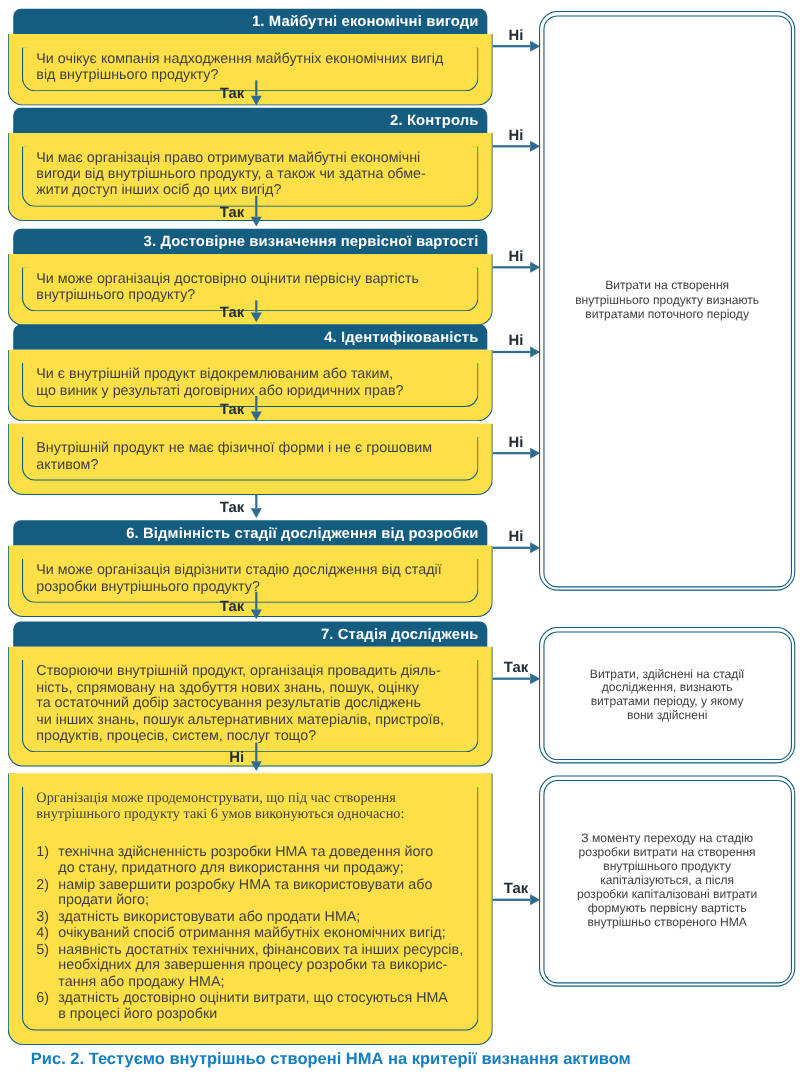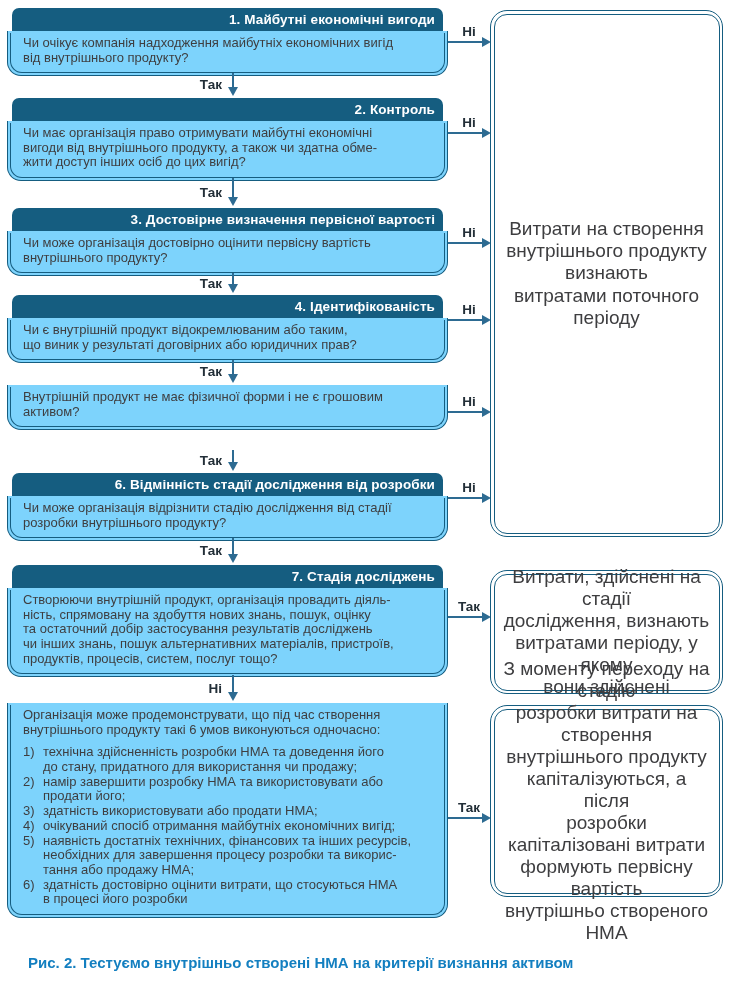--- a/index.html
+++ b/index.html
@@ -10,27 +10,27 @@
   body{font-family:"Liberation Sans", sans-serif; color:var(--text);}
   .page{position:relative; width:730px; height:985px; background:#fff; overflow:hidden;}
 
   
   .step{position:absolute; left:7px; width:441px;}
   .step-header{
     margin:0 5px; background:var(--dark); color:#fff; font-weight:bold;
     font-size:13.5px; text-align:right; padding:4px 8px 4px;
     border-radius:7px 7px 0 0; letter-spacing:.1px;
   }
-  .step-body{border:1.5px solid var(--dark); border-top:none; border-radius:0 0 14px 14px; padding:2px; background:#7dd3fc;}
+  .step-body{border:1.5px solid var(--dark); border-top:none; border-radius:0 0 14px 14px; padding:12px; background:#fde047;}
   .step-inner{
     border:1.5px solid var(--dark); border-top:none; border-radius:0 0 12px 12px;
     padding:3px 6px 7px 12px; font-size:13px; line-height:1.13; white-space:pre-line;
   }
   .step-inner.container{white-space:normal;}
-  .b8-intro{white-space:pre-line; margin-bottom:8px;}
+  .b8-intro{white-space:pre-line; margin-bottom:20px;font-family:Liberation Serif, serif;}
   .b8-item{display:flex;}
   .b8-num{flex:none; width:20px;}
   .b8-txt{flex:1; white-space:pre-line;}
 
   
   .vconn{position:absolute; left:152px; width:86px; display:flex; align-items:center; justify-content:flex-end; gap:5px;}
   .vlabel{font-weight:bold; font-size:13.5px; color:var(--label);}
   .varrow{align-self:stretch; display:flex; flex-direction:column; align-items:center; width:11px;}
   .varrow .shaft{width:2px; flex:1; background:var(--arrow);}
   .varrow .head{width:0; height:0; border-left:5.5px solid transparent; border-right:5.5px solid transparent; border-top:9px solid var(--arrow);}
@@ -39,21 +39,21 @@
   .hconn{position:absolute; left:448px; width:42px;}
   .hlabel{display:block; text-align:center; font-weight:bold; font-size:13.5px; color:var(--label); margin-bottom:2px;}
   .hline{position:relative; height:2px; width:34px; background:var(--arrow);}
   .hline .head{position:absolute; left:34px; top:-4.5px; width:0; height:0;
     border-top:5.5px solid transparent; border-bottom:5.5px solid transparent; border-left:9px solid var(--arrow);}
 
   
   .outcome{position:absolute; left:490px; width:233px; border:1.5px solid var(--dark); border-radius:17px; padding:2.5px; background:#fff;}
   .outcome-inner{border:1.5px solid var(--dark); border-radius:13px; height:100%;
     display:flex; align-items:center; justify-content:center; padding:8px;}
-  .outcome-text{font-size:19px; line-height:1.16; text-align:center; white-space:pre-line;}
+  .outcome-text{font-size:11px; line-height:1.16; text-align:center; white-space:pre-line;}
 
   
   .caption{position:absolute; left:28px; top:954px; font-size:15px; font-weight:bold; color:var(--caption);}
 </style>
 </head>
 <body>
 
 <div class="page">
 
   <div class="step" style="top:8px">

